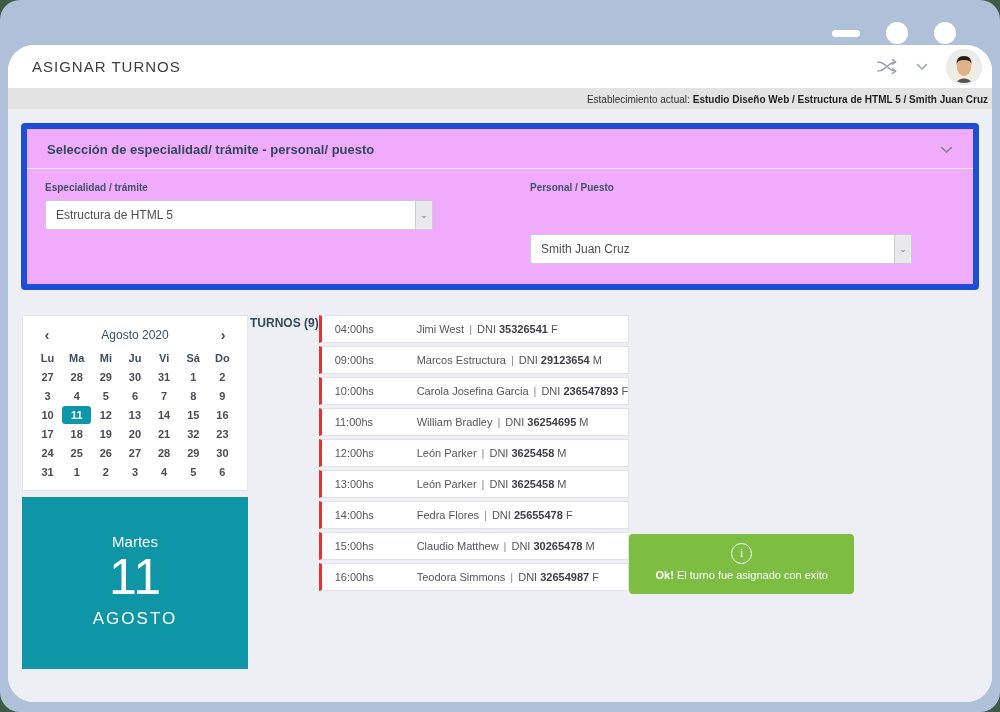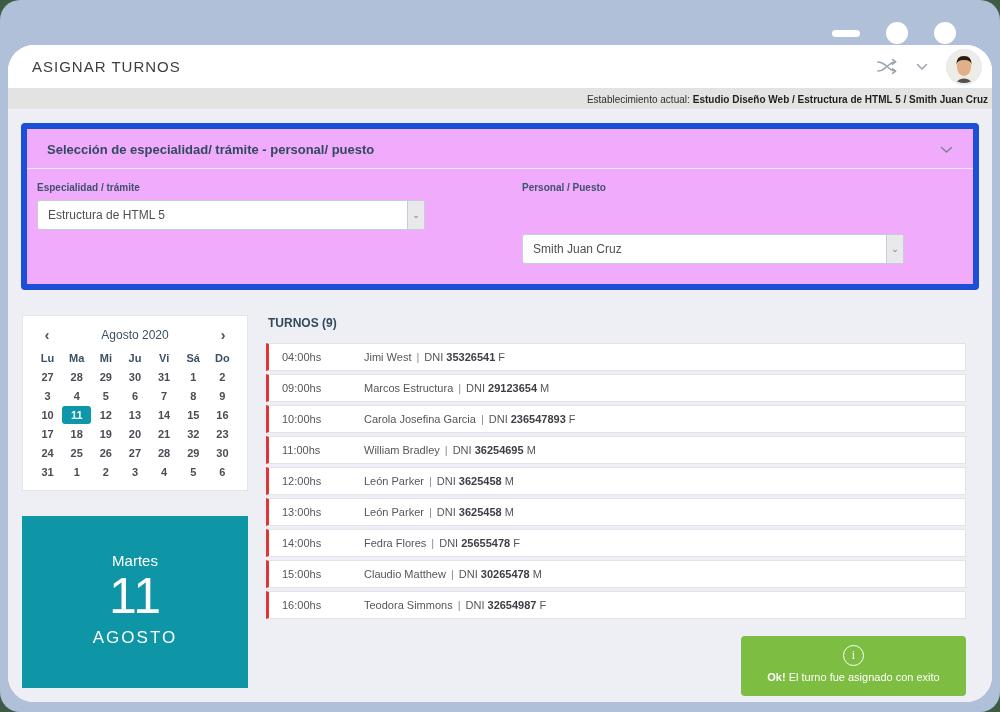--- a/index.html
+++ b/index.html
@@ -22,21 +22,21 @@
 
   .breadcrumb-bar { height:20px; background:#e3e3e1; font-size:10px; color:#2e2e2e; display:flex; align-items:center; justify-content:flex-end; padding-right:4px; flex:0 0 auto; }
   .breadcrumb-bar b { margin-left:3px; color:#1f1f1f; }
 
   .content { background:#edeff4; flex:1 1 auto; overflow:hidden; }
 
   .selection-panel { margin:14px 13px 0; background:#f0abfc; border:6px solid #1d4ed8; border-radius:4px; }
   .panel-header { display:flex; align-items:center; padding:11px 20px 10px 20px; border-bottom:1px solid #ebebf0; }
   .panel-title { font-size:13px; font-weight:bold; color:#32495e; }
   .panel-caret { margin-left:auto; }
-  .panel-body { display:flex; padding:13px 20px 20px 10px; }
+  .panel-body { display:flex; padding:13px 20px 20px 18px; }
   .form-group { display:flex; flex-direction:column; }
   .form-group.fg1 { width:388px; }
   .form-group.fg2 { width:382px; margin-left:97px;gap:34px; }
   .field-label { font-size:10px; font-weight:bold; color:#3e536b; margin-bottom:7px; }
   .select-box { height:30px; border:1px solid #c9ccd4; border-radius:3px; background:#fff; display:flex; align-items:center; cursor:pointer; }
   .select-value { flex:1; font-size:12px; color:#4f4f55; padding-left:10px; }
   .select-caret { width:17px; align-self:stretch; background:#e9e9eb; border-left:1px solid #c9ccd4; border-radius:0 3px 3px 0; display:flex; align-items:center; justify-content:center; color:#77797e; font-size:9px; }
 
   .main-row { display:flex; margin:25px 14px 0; align-items:flex-start; }
 
@@ -44,26 +44,26 @@
   .calendar-card { background:#fff; border:1px solid #e2e5ec; padding:8px 10px 9px; }
   .cal-header { display:flex; align-items:center; padding:3px 4px 6px; }
   .cal-nav { width:20px; font-size:14px; font-weight:bold; color:#3c5064; cursor:pointer; text-align:center; }
   .cal-month { flex:1; text-align:center; font-size:12px; font-weight:normal; color:#3c5064; }
   .cal-grid { display:grid; grid-template-columns:repeat(7,1fr); row-gap:1px; }
   .cal-cell { height:18px; line-height:18px; text-align:center; font-size:11px; }
   .cal-dow { font-weight:bold; color:#3c5064; }
   .cal-date { font-weight:bold; color:#4b4c55; border-radius:3px; cursor:pointer; }
   .cal-date.selected { background:#0e97a8; color:#fff; }
 
-  .day-card { margin-top:25px; height:172px; background:#0f96a6; color:#fff; text-align:center; padding-top:36px; }
+  .day-card { margin-top:6px; height:172px; background:#0f96a6; color:#fff; text-align:center; padding-top:36px; }
   .day-weekday { font-size:15px; }
   .day-number { font-size:50px; line-height:1.1; font-weight:400; }
   .day-month { font-size:17px; letter-spacing:2px; margin-top:4px; }
 
-  .right-col { flex:1; margin-left:18px; margin-right:12px; display:flex; flex-direction:column; }
+  .right-col { flex:1; margin-left:0; margin-right:12px; display:flex; flex-direction:row; }
   .turnos-title { font-size:12px; font-weight:bold; color:#32495e; margin:1px 0 13px 2px; }
   .turno-row { height:28px; margin-bottom:3px; background:#fff; border:1px solid #e2e3ea; border-left:3px solid #e23434; display:flex; align-items:center; font-size:11px; color:#55565a; }
   .turno-time { width:95px; padding-left:13px; flex:0 0 auto; }
   .turno-sep { color:#8a8a90; margin:0 5px; }
   .dni-num { font-weight:bold; color:#3e3e44; }
 
   .toast { align-self:flex-end; width:225px; margin-top:14px; background:#7cbd42; border-radius:4px; color:#fff; text-align:center; padding:9px 12px 13px; }
   .toast-icon { display:inline-flex; width:21px; height:21px; border:1.5px solid #fff; border-radius:50%; align-items:center; justify-content:center; font-size:12px; font-family:"Liberation Serif", serif; }
   .toast-text { font-size:11px; margin-top:5px; }
 </style>

